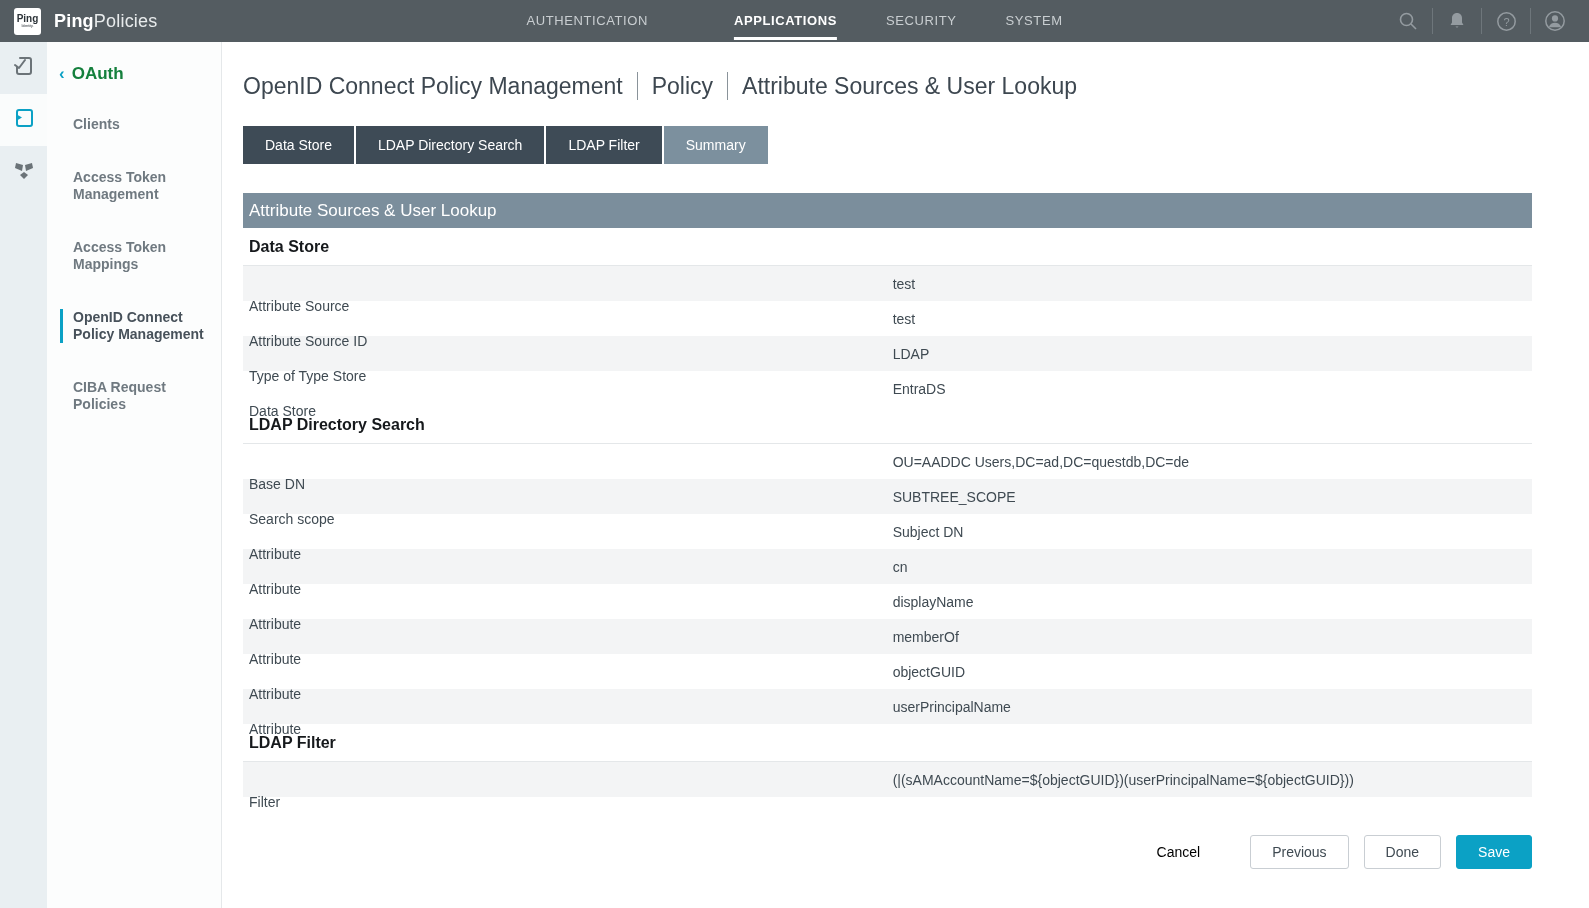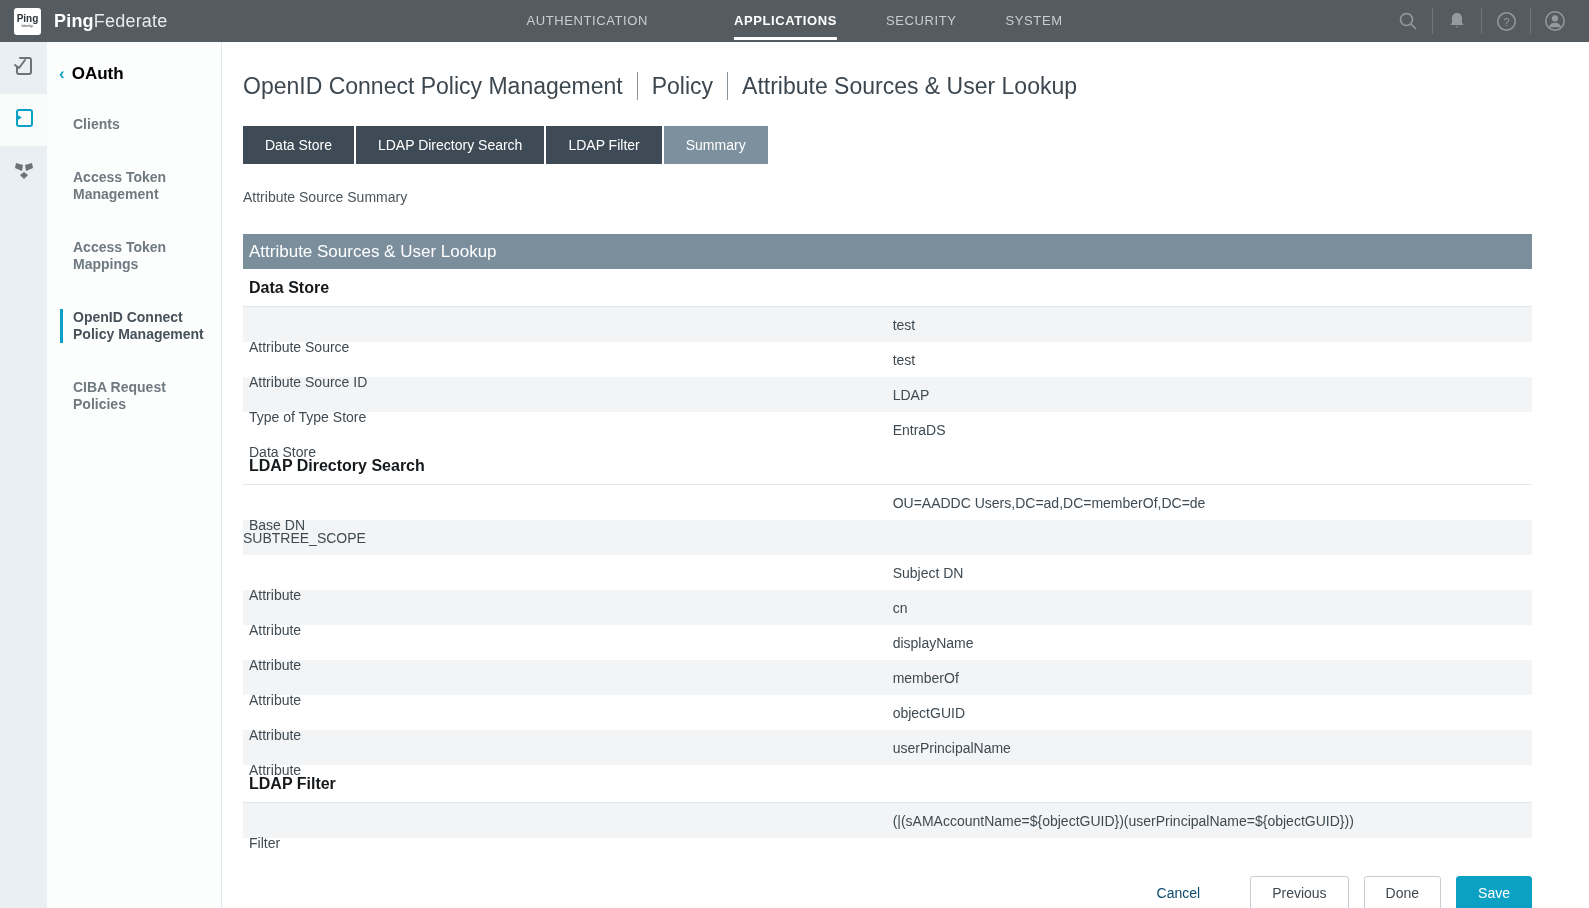--- a/index.html
+++ b/index.html
@@ -92,21 +92,21 @@
     border-right: 1px solid #e5e8ea;
     padding-top: 22px;
   }
   .sidebar-back {
     display: flex; align-items: center;
     padding-left: 12px;
     cursor: pointer;
     margin-bottom: 32px;
   }
   .sidebar-back .chev { color: #0ba1c5; font-size: 17px; margin-right: 7px; font-weight: bold; }
-  .sidebar-back .back-label { font-size: 17px; font-weight: bold; color: #000000; }
+  .sidebar-back .back-label { font-size: 17px; font-weight: bold; color: #15803d; }
   .side-item {
     margin: 16px 0 36px 13px;
     padding-left: 10px;
     border-left: 3px solid transparent;
     width: 145px;
     font-size: 14px;
     font-weight: bold;
     color: #6f7980;
     line-height: 17px;
     cursor: pointer;
@@ -178,21 +178,21 @@
   .t-row .t-label { flex: 0 0 50.4%; padding-left: 6px; margin-top: 45px; }
   .t-row .t-value { flex: 1; }
 
   .action-bar {
     margin-top: 38px;
     display: flex;
     align-items: center;
     justify-content: flex-end;
   }
   .cancel-link {
-    color: #0c4a6e;
+    color: #000000;
     font-size: 14px;
     cursor: pointer;
     margin-right: 35px;
   }
   .btn {
     height: 34px;
     padding: 0 21px;
     font-size: 14px;
     font-family: "Liberation Sans", sans-serif;
     background: #ffffff;
@@ -210,21 +210,21 @@
 </style>
 </head>
 <body>
 
 <header class="app-header">
   <div class="logo-badge">
     <span class="badge-main">Ping</span>
     <span class="badge-sub">Identity.</span>
   </div>
   <div class="brand">
-    <span class="bold">Ping</span><span class="light">Federate</span>
+    <span class="bold">Ping</span><span class="light">Policies</span>
   </div>
 
   <nav class="top-nav">
       <div class="nav-item">AUTHENTICATION</div>
       <div class="nav-item active">APPLICATIONS</div>
       <div class="nav-item">SECURITY</div>
       <div class="nav-item">SYSTEM</div>
     </nav>
 
   <div class="header-icons">
@@ -306,21 +306,20 @@
         <span>Attribute Sources &amp; User Lookup</span>
       </div>
 
     <div class="tabs" id="tabs">
         <div class="tab">Data Store</div>
         <div class="tab">LDAP Directory Search</div>
         <div class="tab">LDAP Filter</div>
         <div class="tab active">Summary</div>
       </div>
 
-    <div class="summary-label">Attribute Source Summary</div>
 
     <div class="summary-table">
       <div class="table-header">Attribute Sources &amp; User Lookup</div>
       <div id="table-rows">
           <div class="t-section">Data Store</div>
           <div class="t-row shaded">
             <div class="t-label">Attribute Source</div>
             <div class="t-value">test</div>
           </div>
           <div class="t-row">
@@ -331,23 +330,24 @@
             <div class="t-label">Type of Type Store</div>
             <div class="t-value">LDAP</div>
           </div>
           <div class="t-row">
             <div class="t-label">Data Store</div>
             <div class="t-value">EntraDS</div>
           </div>
           <div class="t-section">LDAP Directory Search</div>
           <div class="t-row">
             <div class="t-label">Base DN</div>
-            <div class="t-value">OU=AADDC Users,DC=ad,DC=memberOf,DC=de</div>
-          </div>
-          <div class="t-row shaded">
+            <div class="t-value">OU=AADDC Users,DC=ad,DC=questdb,DC=de</div>
+          </div>
+          <div class="t-row shaded">
+            <div class="t-label">Search scope</div>
             <div class="t-value">SUBTREE_SCOPE</div>
           </div>
           <div class="t-row">
             <div class="t-label">Attribute</div>
             <div class="t-value">Subject DN</div>
           </div>
           <div class="t-row shaded">
             <div class="t-label">Attribute</div>
             <div class="t-value">cn</div>
           </div>

